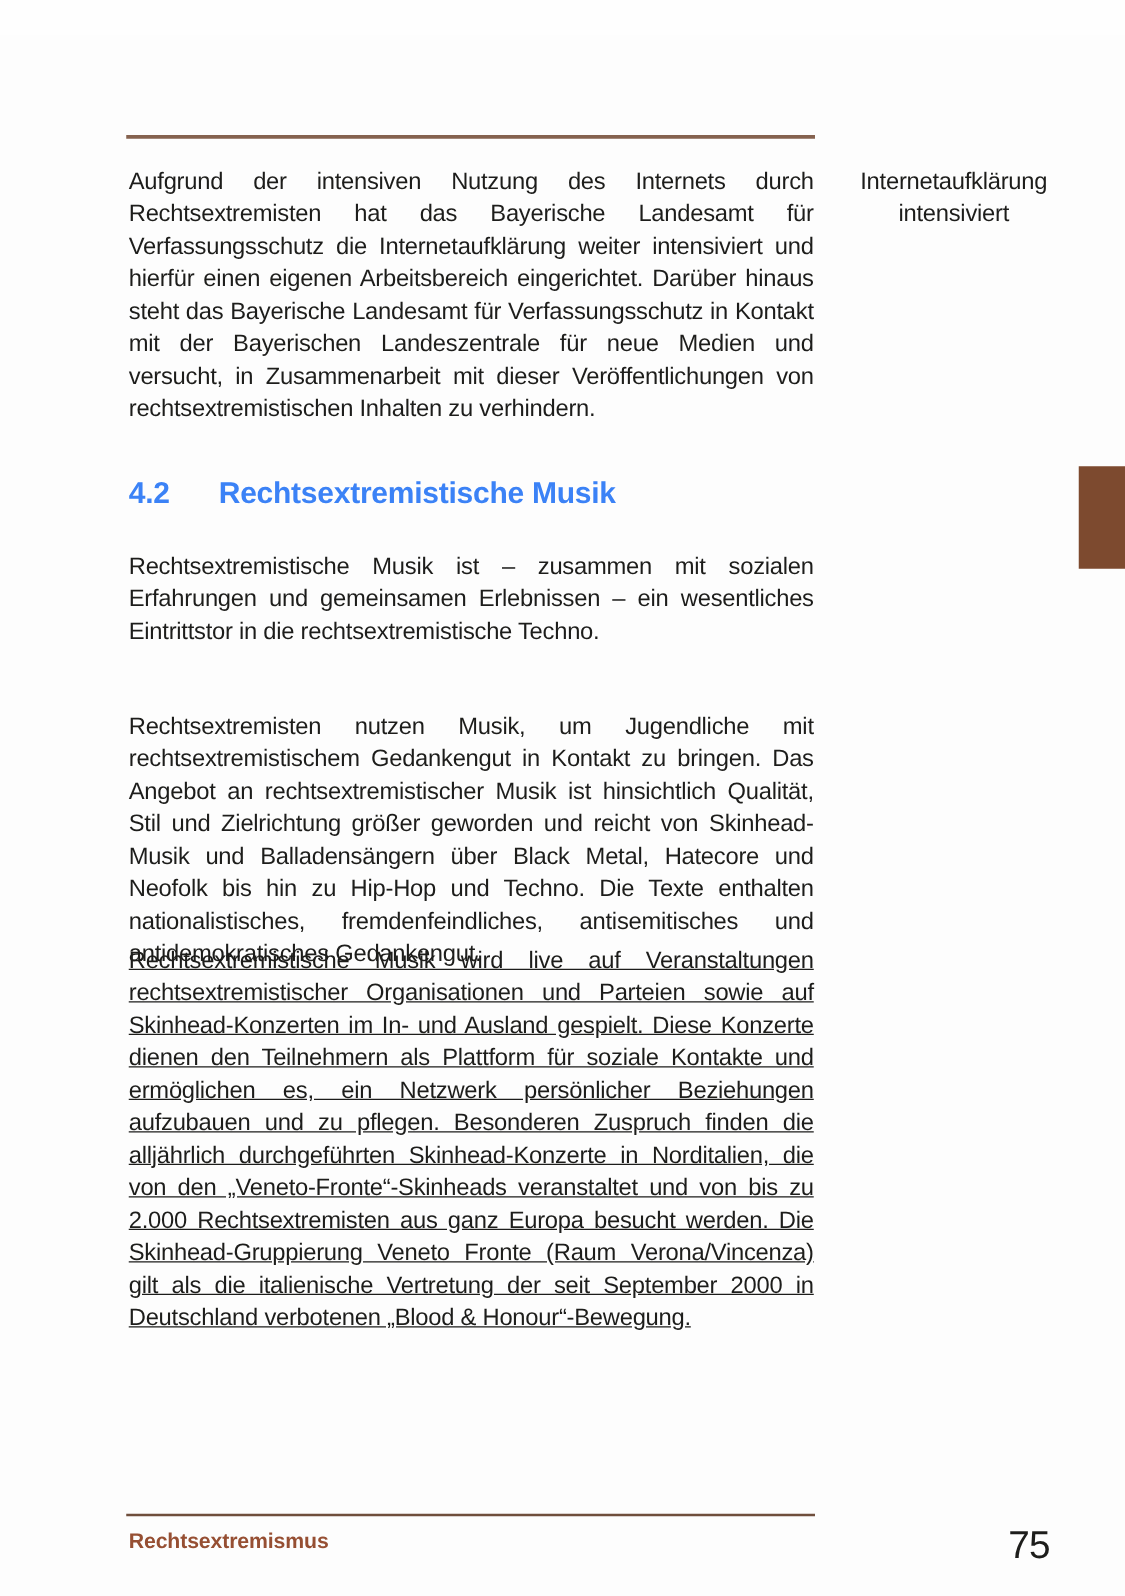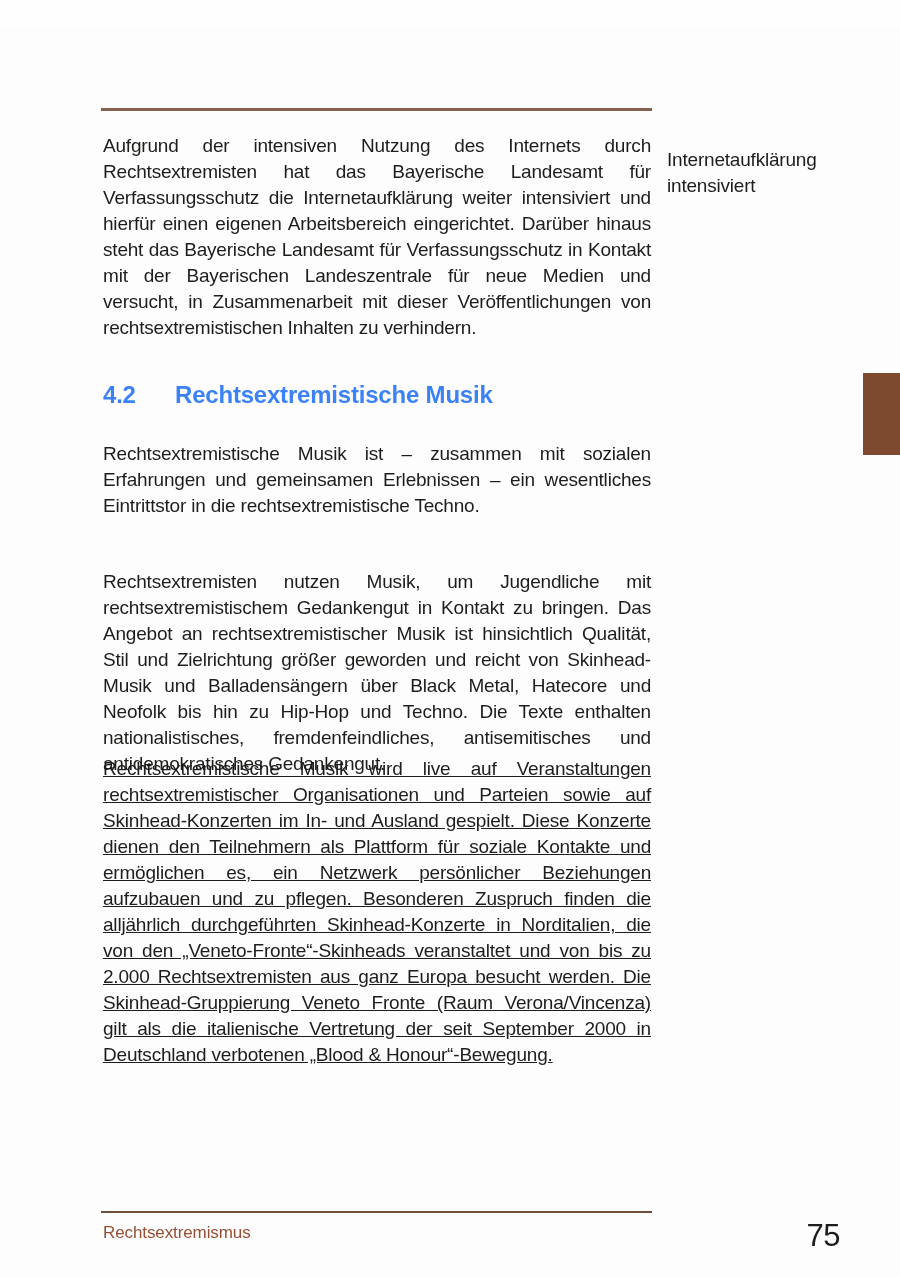--- a/index.html
+++ b/index.html
@@ -21,41 +21,41 @@
     position: absolute; left: 103px; width: 548px; margin: 0;
     font-size: 19px; line-height: 26px;
     text-align: justify; letter-spacing: -0.2px;
   }
   #para-1 { top: 105px; }
   #para-2 { top: 413px; }
   #para-3 { top: 541px; }
   #para-4 { top: 728px; text-decoration: underline; }
 
   .margin-note {
-    position: absolute; left: 667px; top: 119px; width: 192px;
-    font-size: 19px; line-height: 26px; letter-spacing: -0.2px;
+    position: absolute; left: 667px; top: 105px; width: 192px;
+    font-size: 19px; line-height: 26px; letter-spacing: -0.2px; text-align: center;
   }
 
   h2.section {
     position: absolute; left: 103px; top: 352px; margin: 0;
     font-size: 24px; line-height: 30px; font-weight: bold;
     color: #3b82f6; letter-spacing: -0.2px; white-space: nowrap;
   }
   .section-number { display: inline-block; width: 72px; }
 
   .chapter-tab {
     position: absolute; right: 0; top: 345px;
     width: 37px; height: 82px; background: #7d4a2f;
   }
 
   .footer-text {
     position: absolute; left: 103px; top: 1194px;
     font-size: 17px; line-height: 21px; letter-spacing: -0.1px;
   }
-  .footer-chapter { font-weight: normal; color: #964f33; }
+  .footer-chapter { font-weight: bold; color: #964f33; }
 
   .page-number {
     position: absolute; right: 60px; top: 1191px;
     font-size: 31px; line-height: 34px; letter-spacing: -0.5px;
   }
 </style>
 </head>
 <body>
 
 <div class="page">

